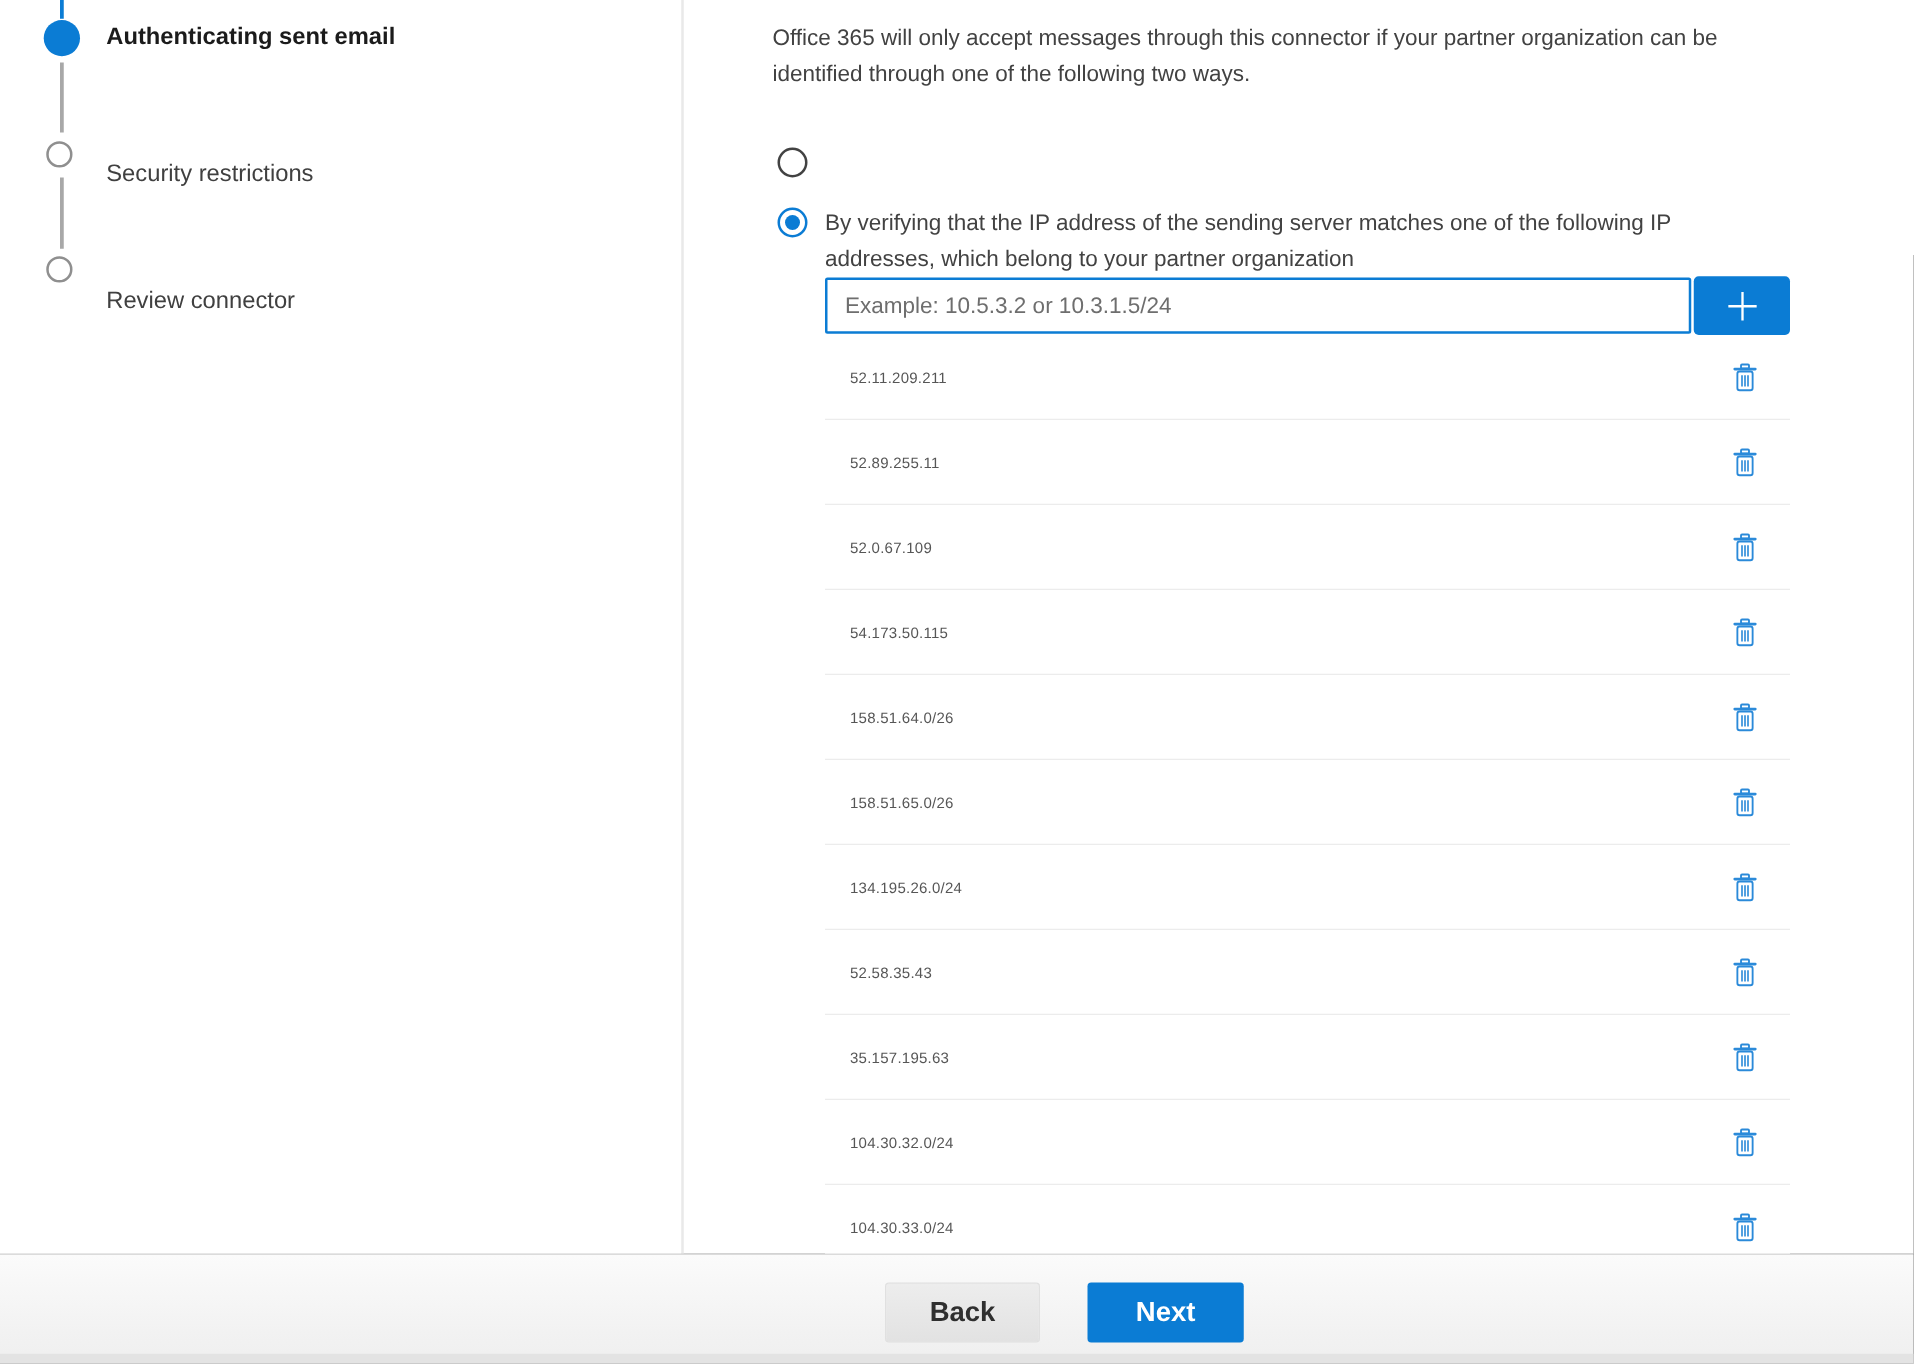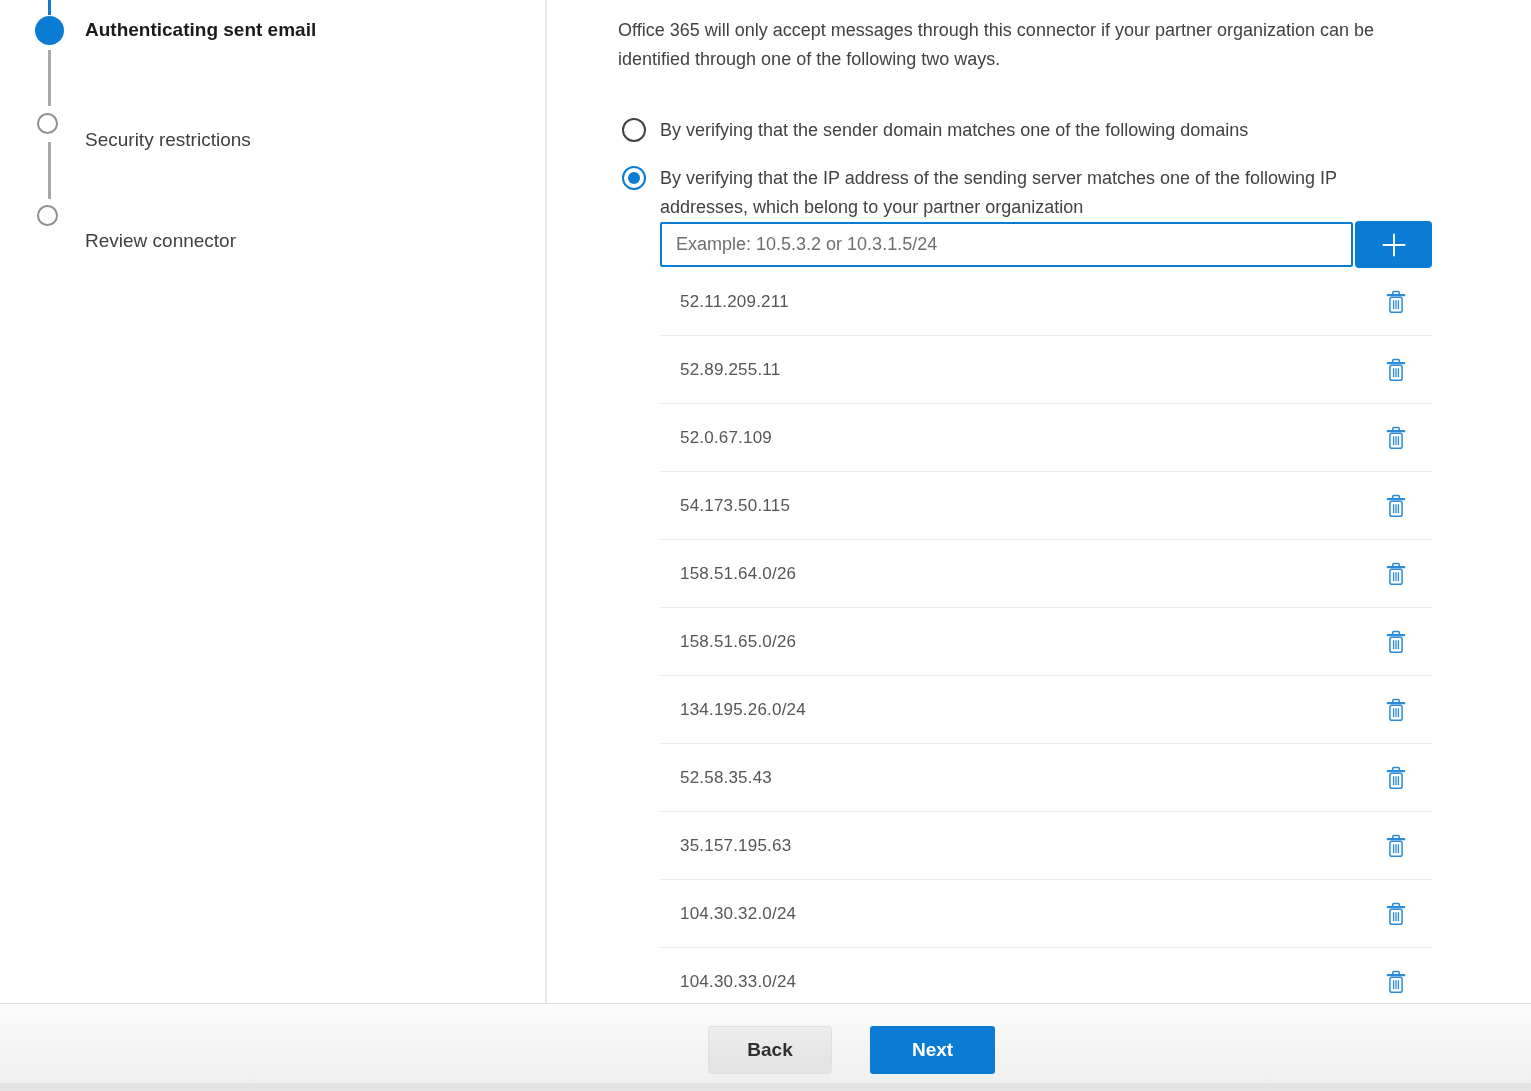--- a/index.html
+++ b/index.html
@@ -37,27 +37,27 @@
   .radio-label { position:absolute; left:660px; font-size:18px; color:#424242; }
   .radio-label.o1 { top:118px; line-height:24px; white-space:nowrap; }
   .radio-label.o2 { top:164px; line-height:29px; width:830px; }
 
   .ip-input { position:absolute; left:660px; top:222px; width:693px; height:45px; border:2px solid #0b7cd4; border-radius:2px; padding:0 14px; font-size:18px; color:#3c3c3c; font-family:"Liberation Sans", sans-serif; outline:none; background:#fff; }
   .ip-input::placeholder { color:#6e6e6e; opacity:1; }
   .add-btn { position:absolute; left:1355px; top:221px; width:77px; height:47px; background:#0b7cd4; border:none; border-radius:4px; cursor:pointer; display:flex; align-items:center; justify-content:center; }
 
   .ip-list { position:absolute; left:660px; top:268px; width:772px; }
   .ip-row { height:68px; display:flex; align-items:center; justify-content:space-between; border-bottom:1px solid #ececec; padding:0 24px 0 20px; background:#fff; }
-  .ip-text { font-size:17px; color:#565656; letter-spacing:0.2px; }
+  .ip-text { font-size:12px; color:#565656; letter-spacing:0.2px; }
   .trash-btn { background:none; border:none; cursor:pointer; padding:2px; display:flex; align-items:center; justify-content:center; }
 
   
   .footer { position:absolute; left:0; top:1003px; width:1531px; height:88px; border-top:1px solid #dbdbdb; background:linear-gradient(180deg,#fbfbfb 0%,#f2f2f2 70%,#efefef 100%); }
   .footer-strip { position:absolute; left:0; bottom:0; width:100%; height:8px; background:#e3e3e3; }
-  .btn { position:absolute; top:22px; height:48px; border:none; border-radius:3px; font-size:19px; font-weight:600; font-family:"Liberation Sans", sans-serif; cursor:pointer; }
+  .btn { position:absolute; top:22px; height:48px; border:none; border-radius:3px; font-size:22px; font-weight:600; font-family:"Liberation Sans", sans-serif; cursor:pointer; }
   .btn-back { left:708px; width:124px; background:linear-gradient(180deg,#ededed,#e2e2e2); color:#2f2f2f; border:1px solid #e0e0e0; }
   .btn-next { left:842px; width:125px; background:#0b7cd4; color:#fff;margin-left:28px; }
 </style>
 </head>
 <body>
 
 <div class="app">
 
   <div class="main">
 
@@ -74,21 +74,20 @@
     </aside>
 
     <div class="vdivider"></div>
 
     <div class="desc">
       <div>Office 365 will only accept messages through this connector if your partner organization can be</div>
       <div>identified through one of the following two ways.</div>
     </div>
 
     <span class="radio-dot off r1"></span>
-    <div class="radio-label o1">By verifying that the sender domain matches one of the following domains</div>
 
     <span class="radio-dot on r2"></span>
     <div class="radio-label o2">
       <div>By verifying that the IP address of the sending server matches one of the following IP</div>
       <div>addresses, which belong to your partner organization</div>
     </div>
 
     <input class="ip-input" type="text" value="" placeholder="Example: 10.5.3.2 or 10.3.1.5/24" style="">
     <button class="add-btn">
       <span style="display:flex;">

